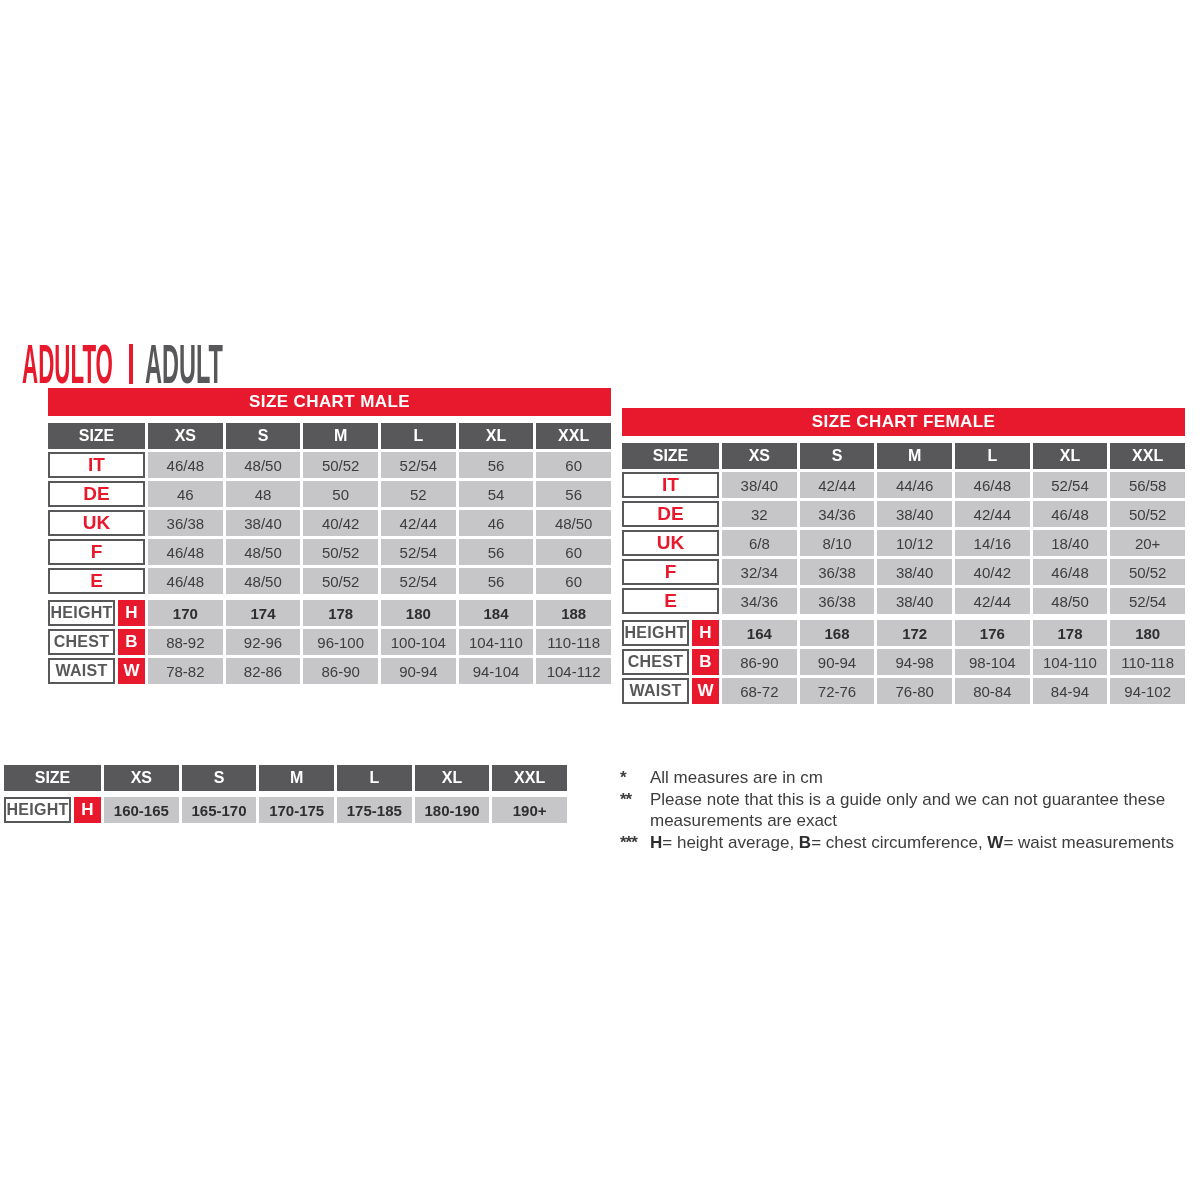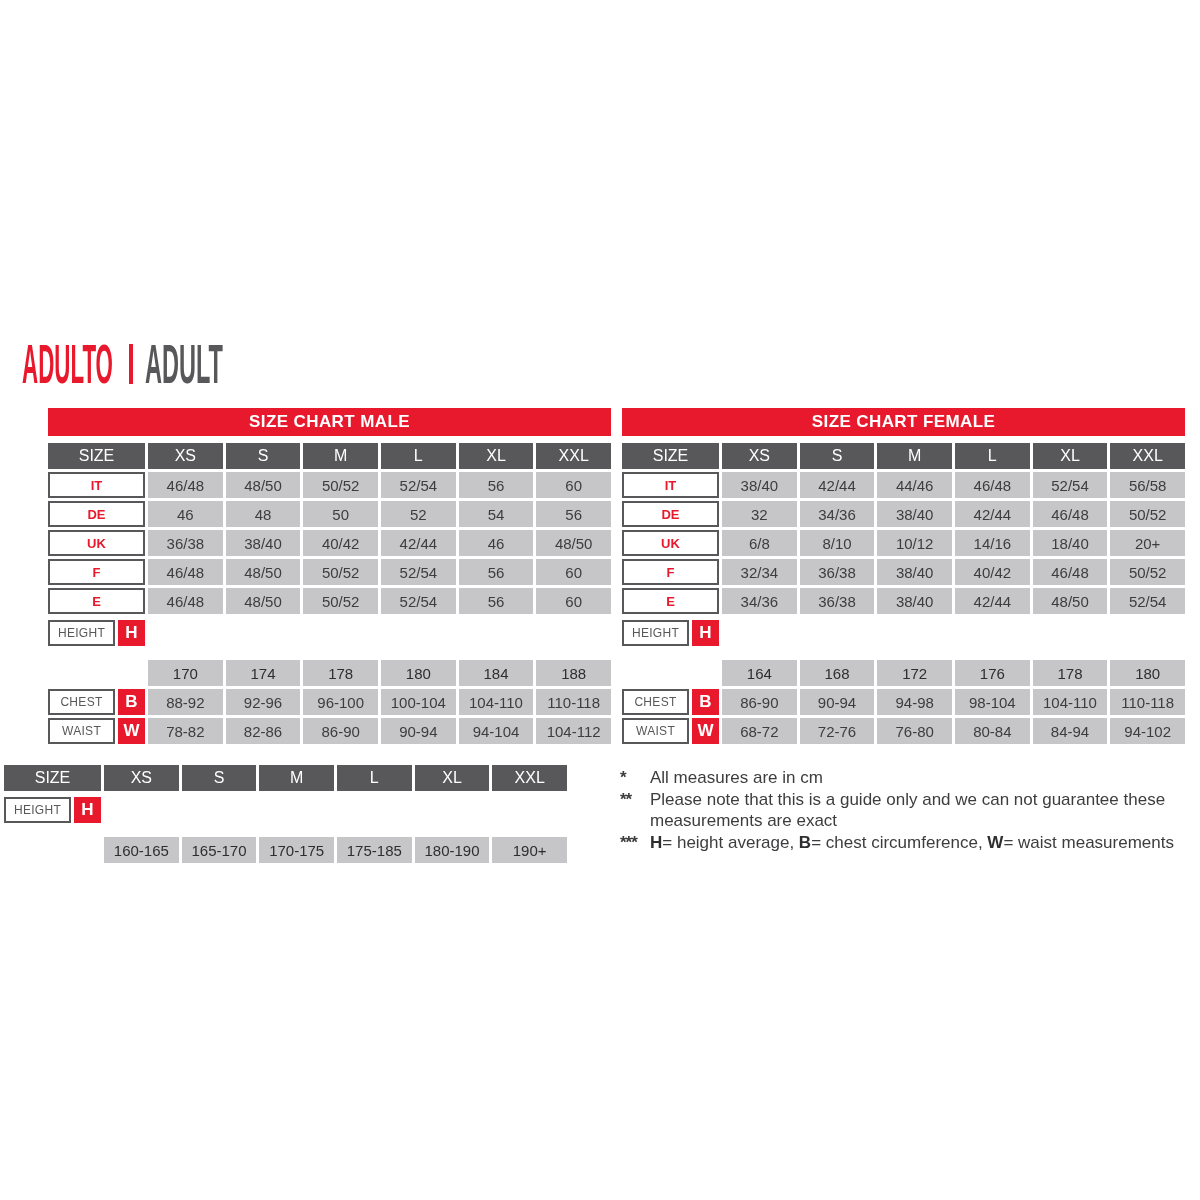--- a/index.html
+++ b/index.html
@@ -7,41 +7,41 @@
     --dkgray:#58585a;
     --ltgray:#c6c6c8;
     --txt:#3d3d3f;
   }
   html,body{margin:0;padding:0;background:#fff;}
   body{width:1200px;height:1200px;position:relative;font-family:"Liberation Sans",sans-serif;overflow:hidden;}
 
   .page-title{position:absolute;left:22px;top:342px;}
 
   .chart{position:absolute;width:563px;}
-  #male-chart{left:4px;top:408px;padding-left:44px;}
+  #male-chart{left:4px;top:388px;padding-left:44px;}
   #female-chart{left:622px;top:408px;border-radius:16px;}
   #unisex-chart{left:4px;top:758px;}
 
   .banner{height:28px;background:var(--red);color:#fff;font-weight:bold;font-size:17px;
           display:flex;align-items:center;justify-content:center;letter-spacing:.4px;}
 
   .grid{display:grid;grid-template-columns:97px repeat(6,1fr);gap:3px;margin-top:7px;}
   .grid.measures{margin-top:6px;}
 
   .hcell{background:var(--dkgray);color:#fff;font-size:16px;height:26px;
-         display:flex;align-items:center;justify-content:center;}
+         display:flex;align-items:center;justify-content:center;font-weight:bold;}
   .rlabel{background:#fff;border:2px solid var(--dkgray);box-sizing:border-box;color:var(--red);
-          font-weight:bold;font-size:13px;height:26px;display:flex;align-items:center;justify-content:center;}
+          font-weight:bold;font-size:19px;height:26px;display:flex;align-items:center;justify-content:center;}
   .dcell{background:var(--ltgray);color:var(--txt);font-size:15px;height:26px;
          display:flex;align-items:center;justify-content:center;}
-  .dcell.bold{font-weight:normal;color:#2e2e30;margin-top:40px;}
+  .dcell.bold{font-weight:bold;color:#2e2e30;}
 
   .mlabel{display:flex;gap:3px;height:26px;}
   .mlabel .name{flex:1;background:#fff;border:2px solid var(--dkgray);box-sizing:border-box;
-                color:var(--dkgray);font-weight:normal;font-size:12px;letter-spacing:.3px;
+                color:var(--dkgray);font-weight:bold;font-size:16px;letter-spacing:.3px;
                 display:flex;align-items:center;justify-content:center;}
   .mlabel .letter{width:27px;background:var(--red);color:#fff;font-weight:bold;font-size:17px;
                   display:flex;align-items:center;justify-content:center;}
 
   .footnotes{position:absolute;left:620px;top:767px;width:578px;color:var(--txt);
              font-size:17px;line-height:21px;}
   .fn-row{display:flex;align-items:flex-start;margin-bottom:1px;}
   .fn-marker{width:30px;flex:0 0 30px;font-weight:bold;letter-spacing:-1px;}
   .fn-text{flex:1;}
   .fn-text b{color:#2e2e30;}

